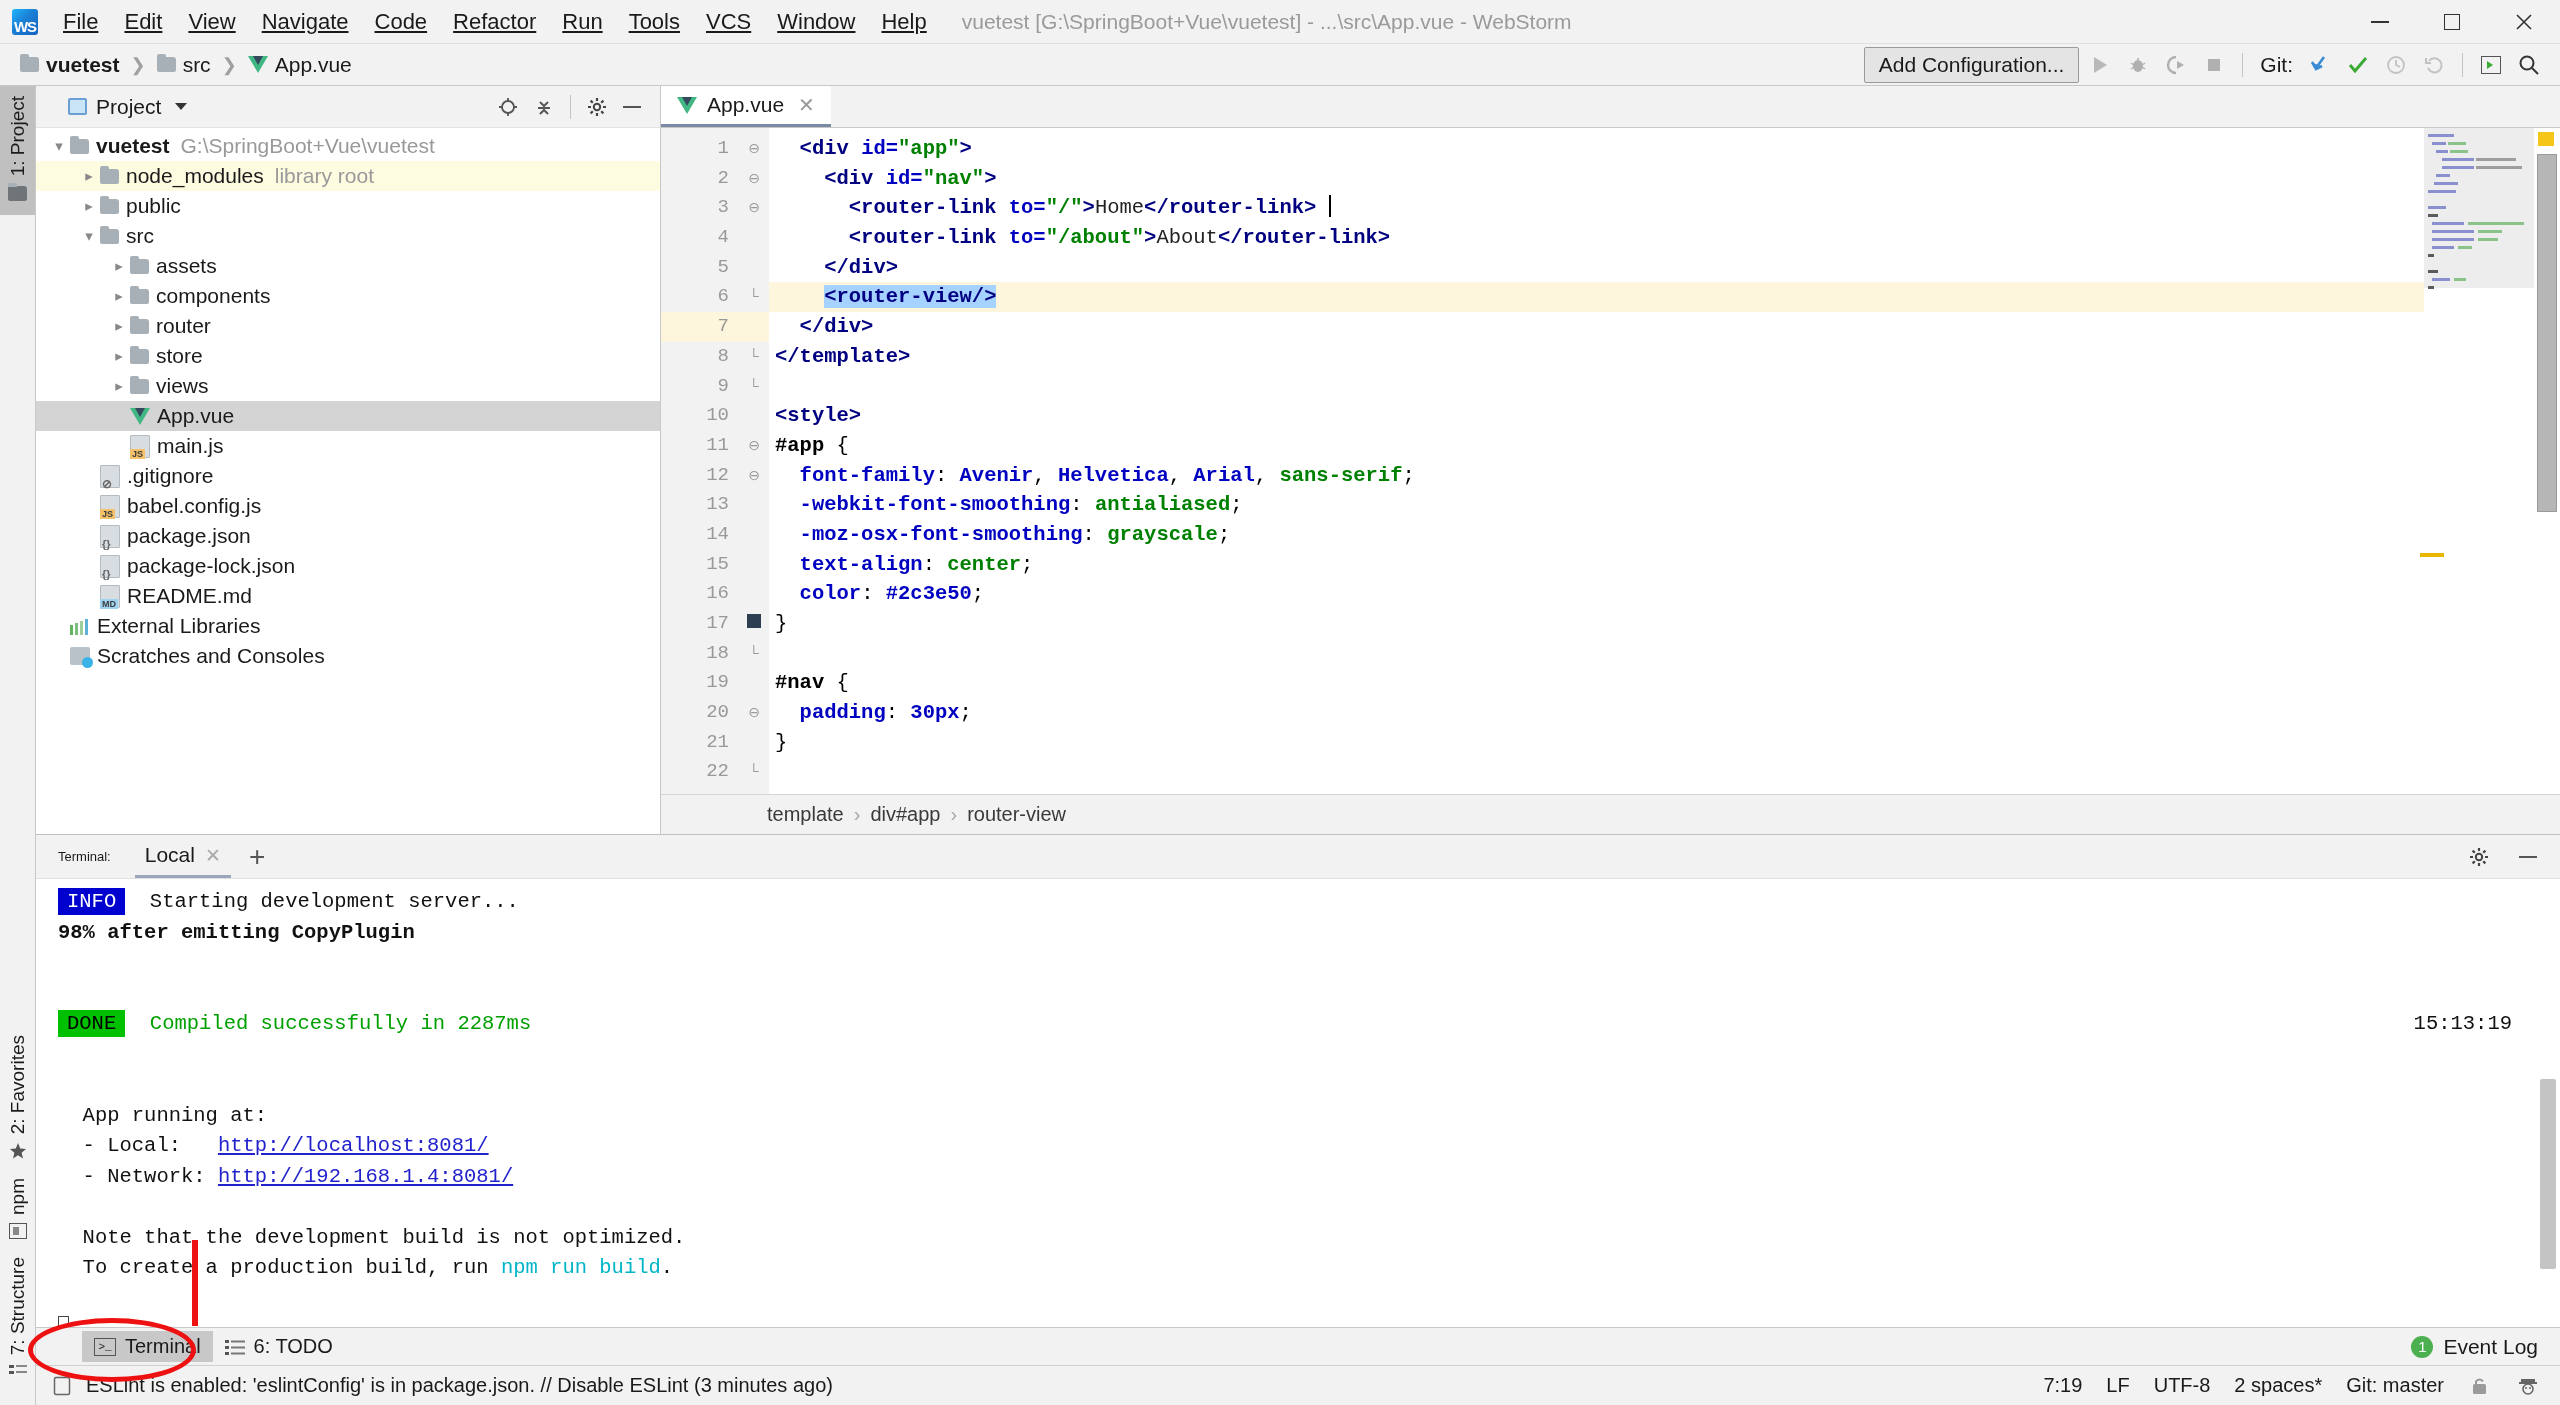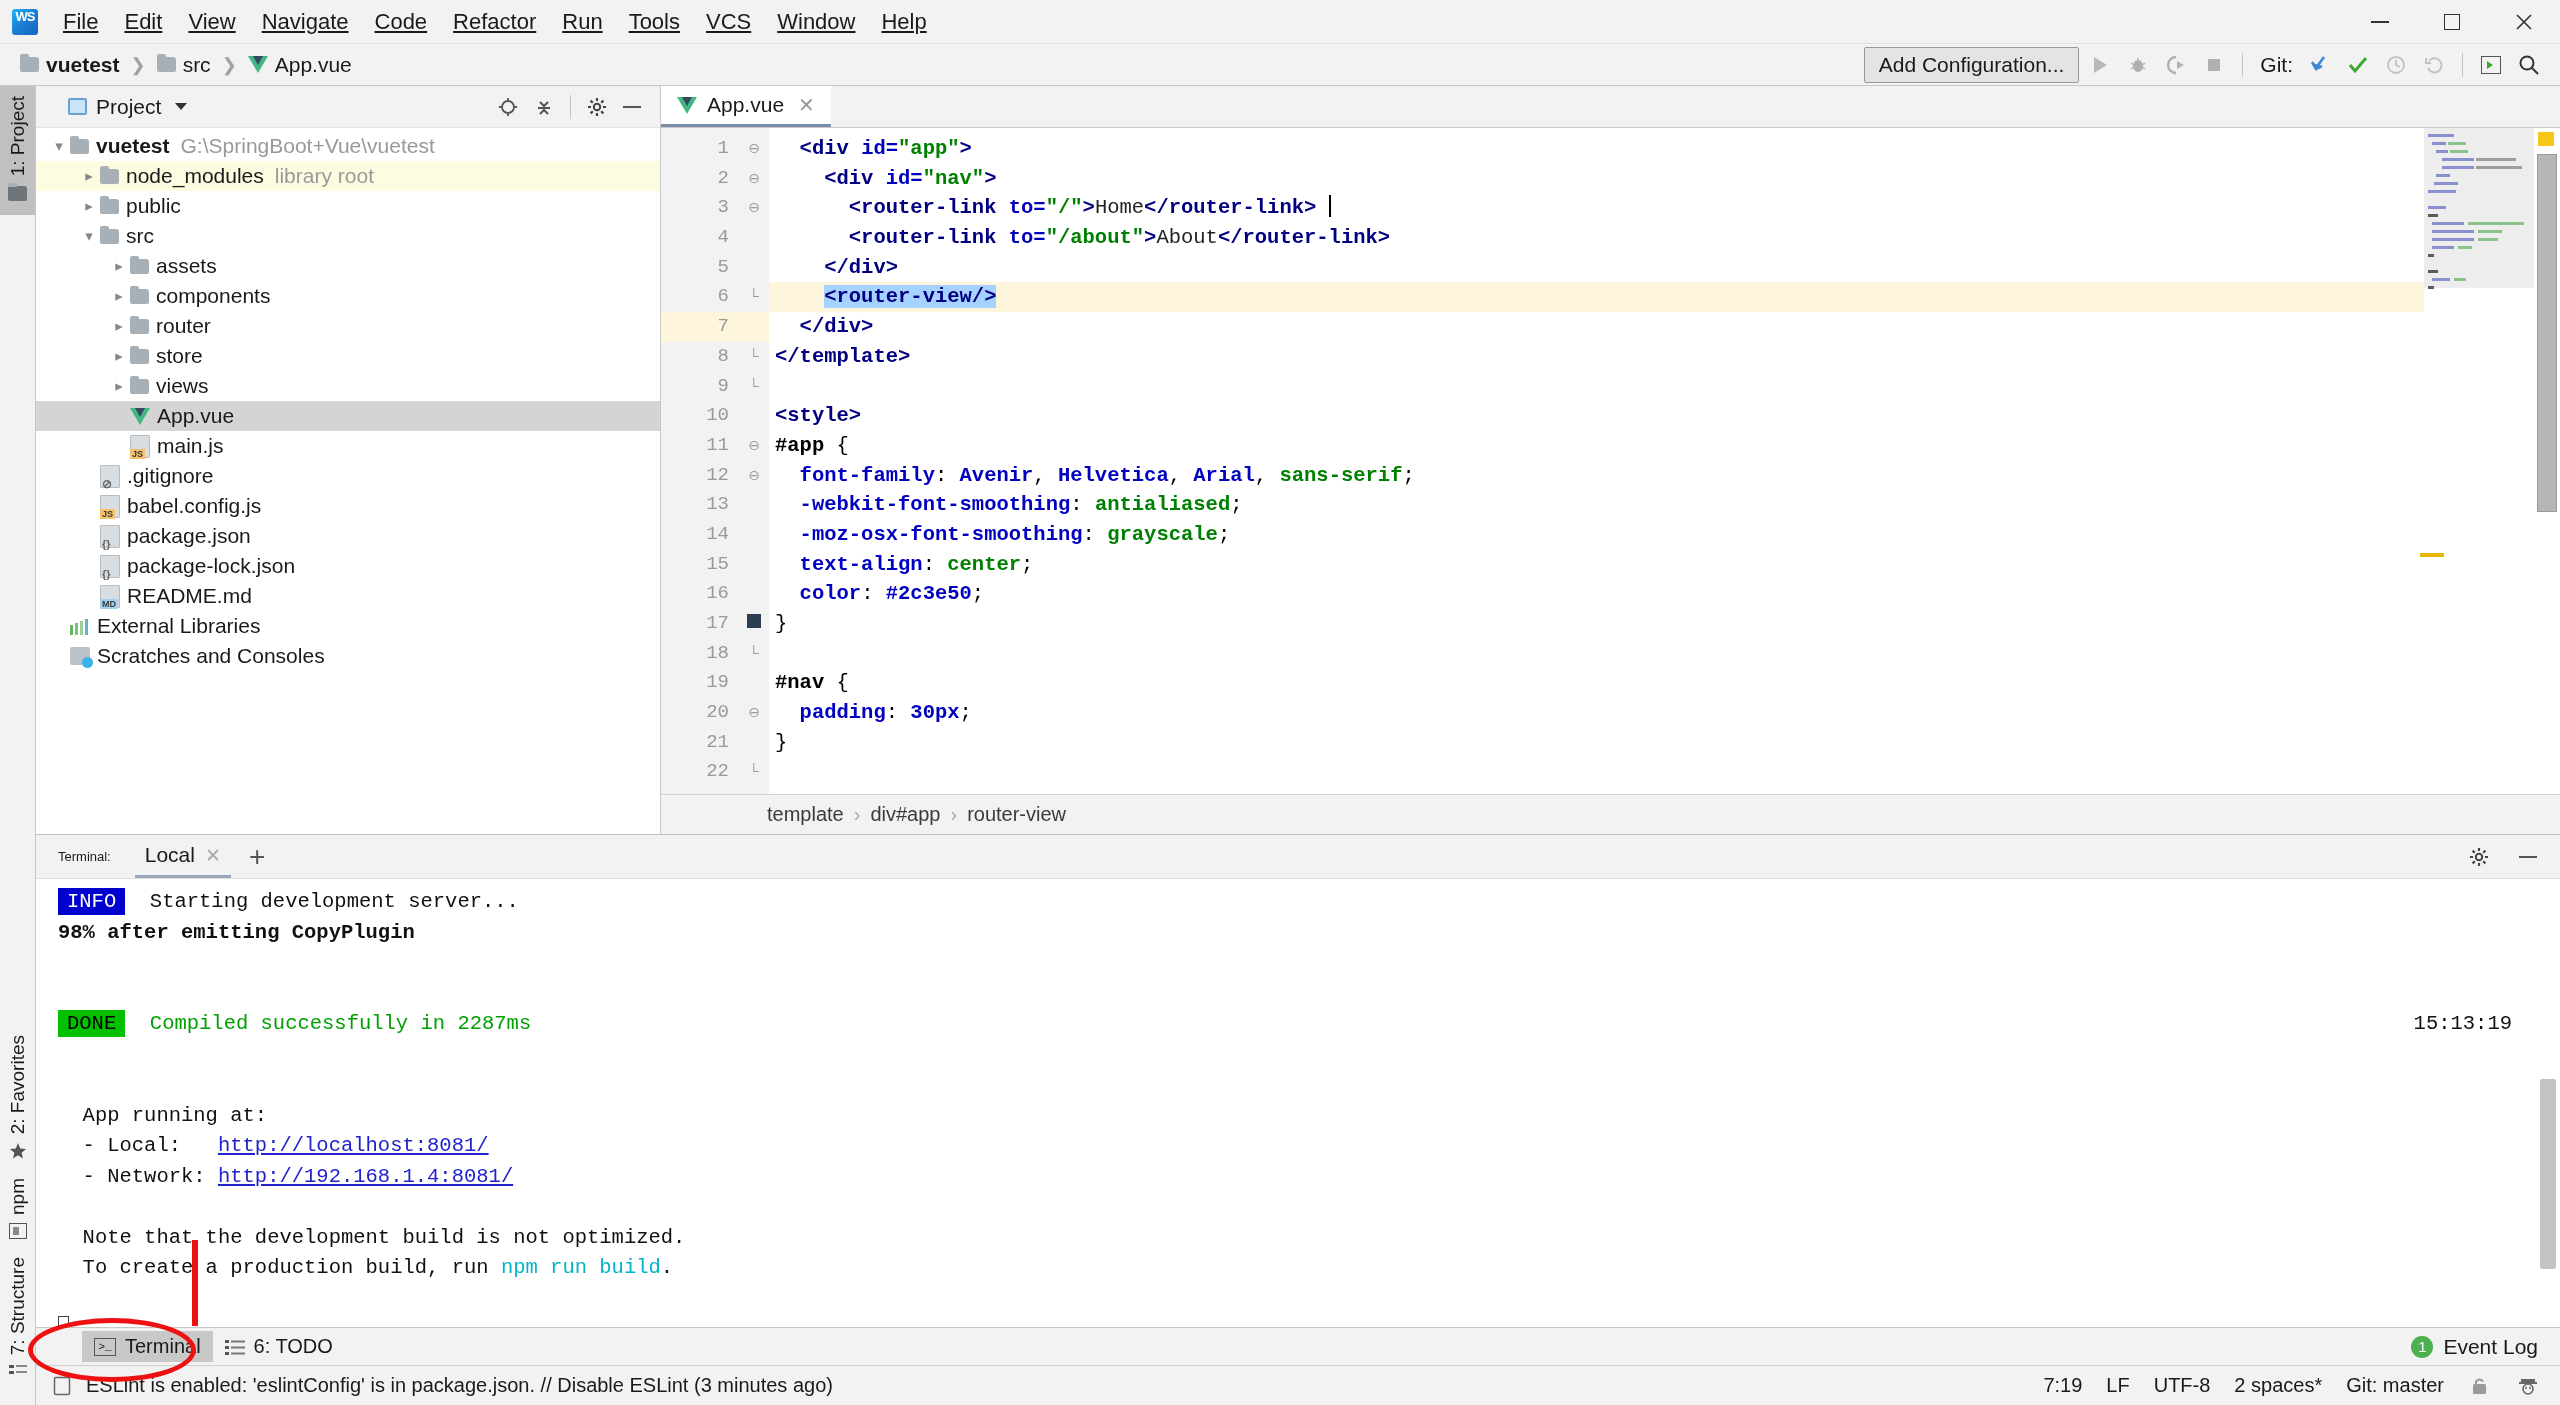--- a/index.html
+++ b/index.html
@@ -15,22 +15,22 @@
 
   
   .titlebar {
     height: 44px; flex: 0 0 44px; display: flex; align-items: center;
     background: #f2f2f2; border-bottom: 1px solid #e0e0e0;
     padding-left: 12px; position: relative;
   }
   .ws-logo {
     width: 26px; height: 26px; margin-right: 12px; border-radius: 3px;
     background: linear-gradient(135deg,#1fb6ff 0%,#1b7fd4 45%,#1565c0 100%);
-    display: flex; align-items: flex-start; justify-content: center;
-    color: #fff; font-size: 13px; font-weight: bold; letter-spacing: -1px;
+    display: flex; align-items: flex-end; justify-content: center;
+    color: #fff; font-size: 15px; font-weight: bold; letter-spacing: -1px;
   }
   .menu { display: flex; align-items: center; }
   .menu-item {
     padding: 4px 13px; font-size: 22px; color: #1a1a1a; cursor: default;
   }
   .menu-item u { text-decoration: underline; }
   .win-title {
     margin-left: 22px; color: #9a9a9a; font-size: 21px; white-space: nowrap;
   }
   .win-controls { position: absolute; right: 0; top: 0; height: 44px; display: flex; }
@@ -237,20 +237,21 @@
       <div class="menu-item"><u>View</u></div>
       <div class="menu-item"><u>Navigate</u></div>
       <div class="menu-item"><u>Code</u></div>
       <div class="menu-item"><u>Refactor</u></div>
       <div class="menu-item"><u>Run</u></div>
       <div class="menu-item"><u>Tools</u></div>
       <div class="menu-item"><u>VCS</u></div>
       <div class="menu-item"><u>Window</u></div>
       <div class="menu-item"><u>Help</u></div>
     </div>
+    <div class="win-title">vuetest [G:\SpringBoot+Vue\vuetest] - ...\src\App.vue - WebStorm</div>
     <div class="win-controls">
       <div class="win-btn">
         <svg width="18" height="2">
             <rect width="18" height="2" fill="#333"></rect>
           </svg>
       </div>
       <div class="win-btn">
         <svg width="16" height="16">
             <rect x="0.5" y="0.5" width="15" height="15" fill="none" stroke="#333"></rect>
           </svg>

